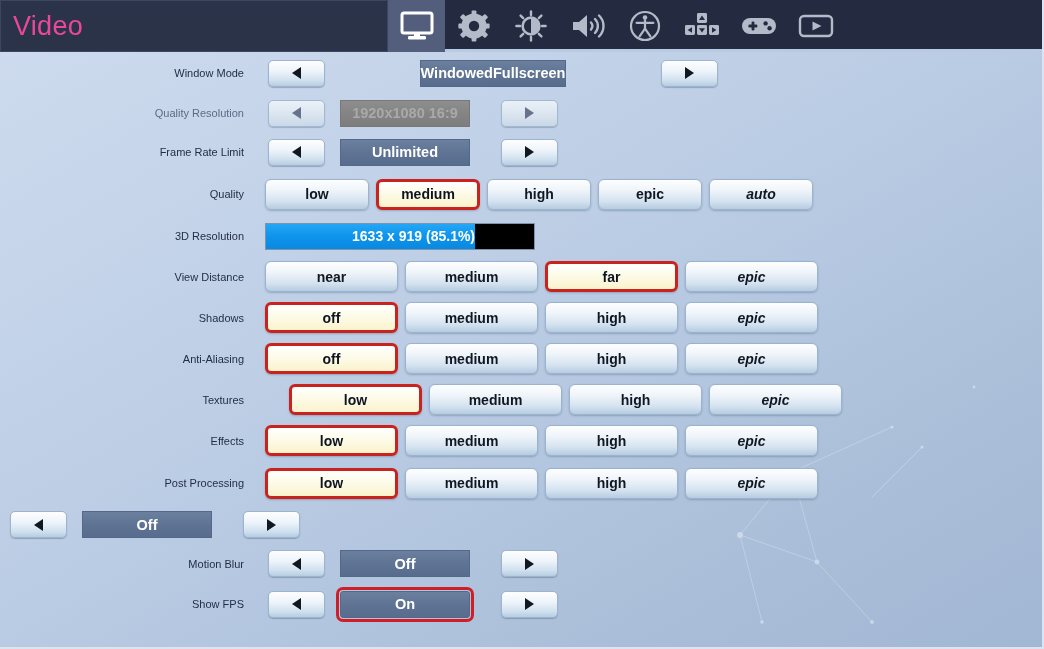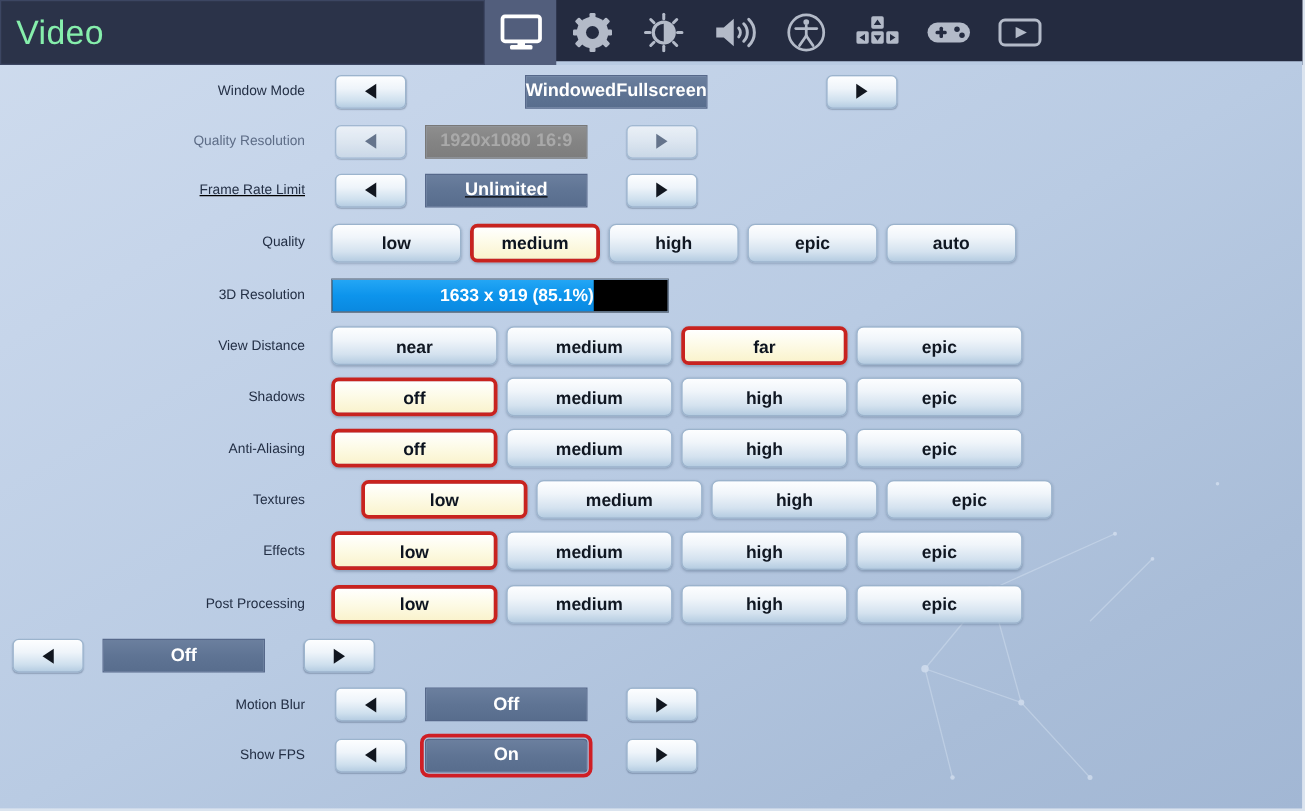--- a/index.html
+++ b/index.html
@@ -49,21 +49,21 @@
     width: 388px;
     height: 52px;
     background: #2b3349;
     border: 1px solid #3c4662;
     display: flex;
     align-items: center;
     padding-left: 12px;
   }
 
   #title-text {
-    color: #86efac;
+    color: #ec4899;
     font-size: 27px;
     font-weight: 400;
     letter-spacing: 0.3px;
     line-height: 1;
   }
 
   #tabs {
     flex: 1;
     height: 52px;
     display: flex;
@@ -202,21 +202,21 @@
     border: 1px solid #9bb3cc;
     box-shadow: 0 1px 2px rgba(40,60,90,0.28);
     display: flex;
     align-items: center;
     justify-content: center;
     font-size: 14px;
     font-weight: bold;
     color: #101722;
     white-space: nowrap;
   }
-  .opt-btn:last-child { margin-right: 0; }
+  .opt-btn:last-child { margin-right: 0; font-style: italic; }
 
   .opt-btn.selected {
     background: linear-gradient(180deg, #ffffff 0%, #fdfbe8 45%, #faf3cd 100%);
     border: 3px solid #c8231f;
     color: #0d1420;
   }
 </style>
 </head>
 <body>
 
@@ -398,21 +398,21 @@
           <div class="gap"></div>
           <div class="value-box disabled" style="width:130px;">1920x1080 16:9</div>
           <div class="gap" style="width:31px;"></div>
           <div class="arrow-btn disabled">
             <span class="arrow-glyph right"></span>
           </div>
         </div>
       </div>
     </div>
 
-    <div class="row" style="height:40px;text-decoration:underline;">
+    <div class="row" style="height:40px;">
       <div class="row-label">Frame Rate Limit</div>
       <div class="row-controls">
         <div class="stepper" style="margin-left:10px;">
           <div class="arrow-btn">
             <span class="arrow-glyph left"></span>
           </div>
           <div class="gap"></div>
           <div class="value-box" style="width:130px;">Unlimited</div>
           <div class="gap" style="width:31px;"></div>
           <div class="arrow-btn">

